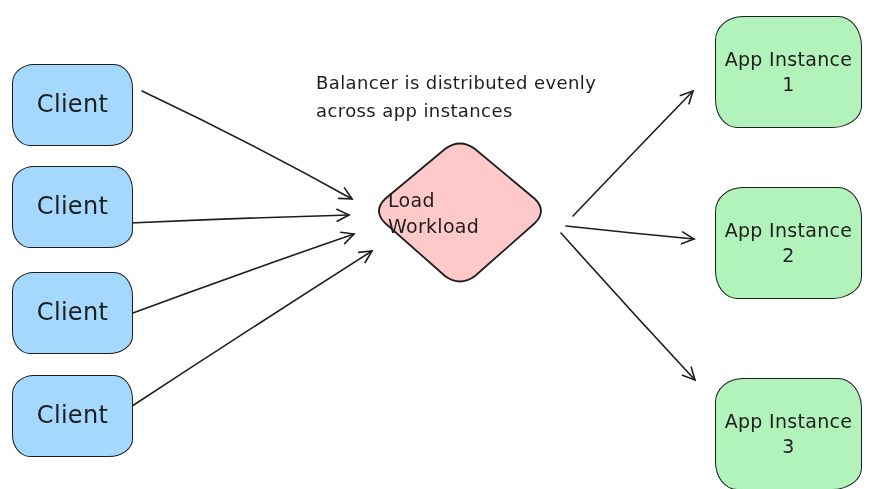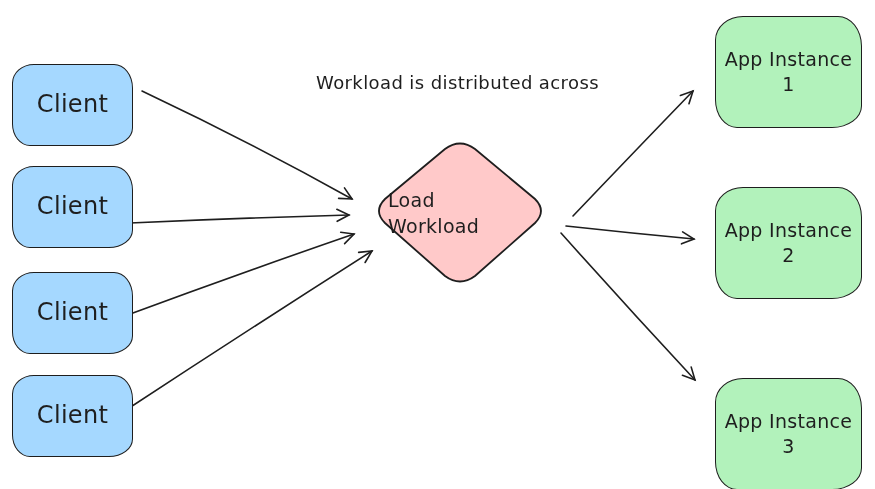--- a/index.html
+++ b/index.html
@@ -103,21 +103,22 @@
     <path class="arrow" marker-end="url(#arrowhead)" d="M123,412 Q248,330 372,251"></path>
 
     <path class="arrow" marker-end="url(#arrowhead)" d="M573,216 Q634,152 693,91"></path>
     <path class="arrow" marker-end="url(#arrowhead)" d="M566,226 Q630,233 694,239"></path>
     <path class="arrow" marker-end="url(#arrowhead)" d="M561,233 Q628,308 695,380"></path>
 
     <path d="M445,149 Q460,138 475,149 L535,199 Q547,211 535,223 L475,276 Q460,287 445,276 L385,223 Q373,211 385,199 Z" fill="var(--lb-fill, #ffc9c9)" stroke="var(--stroke, #1e1e1e)" stroke-width="1.8"></path>
   </svg>
 
   <div class="annotation">
-    <span class="txt-line">Workload is distributed across</span>
+    <span class="txt-line">Balancer is distributed evenly</span>
+    <span class="txt-line">across app instances</span>
   </div>
 
   <div class="node client-node client-1">
     <span>Client</span>
   </div>
   <div class="node client-node client-2">
     <span>Client</span>
   </div>
   <div class="node client-node client-3">
     <span>Client</span>

